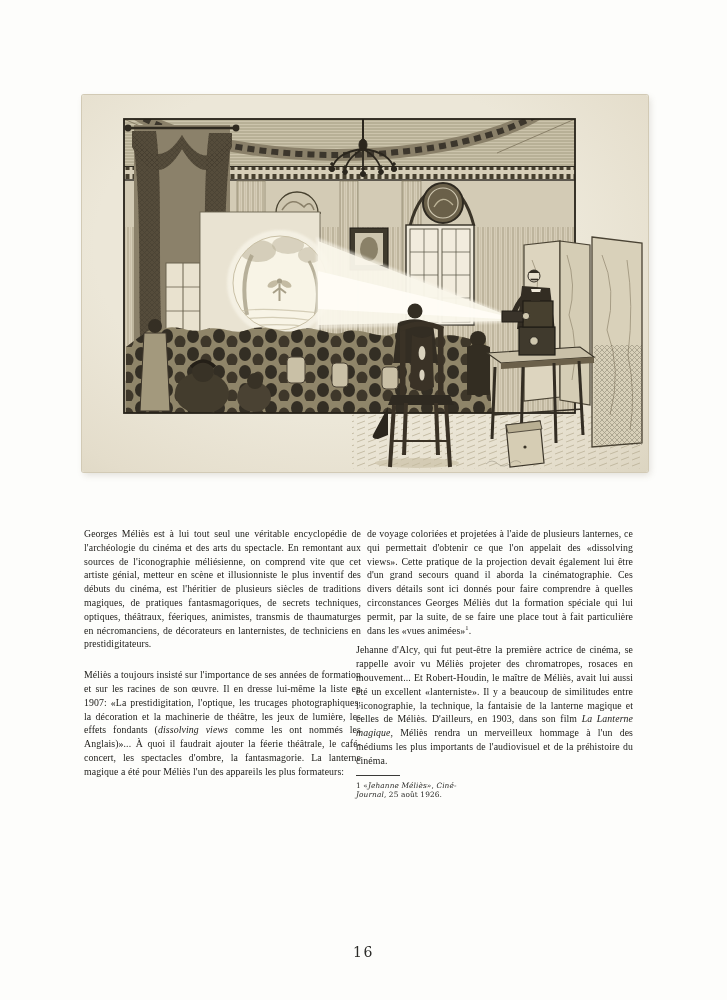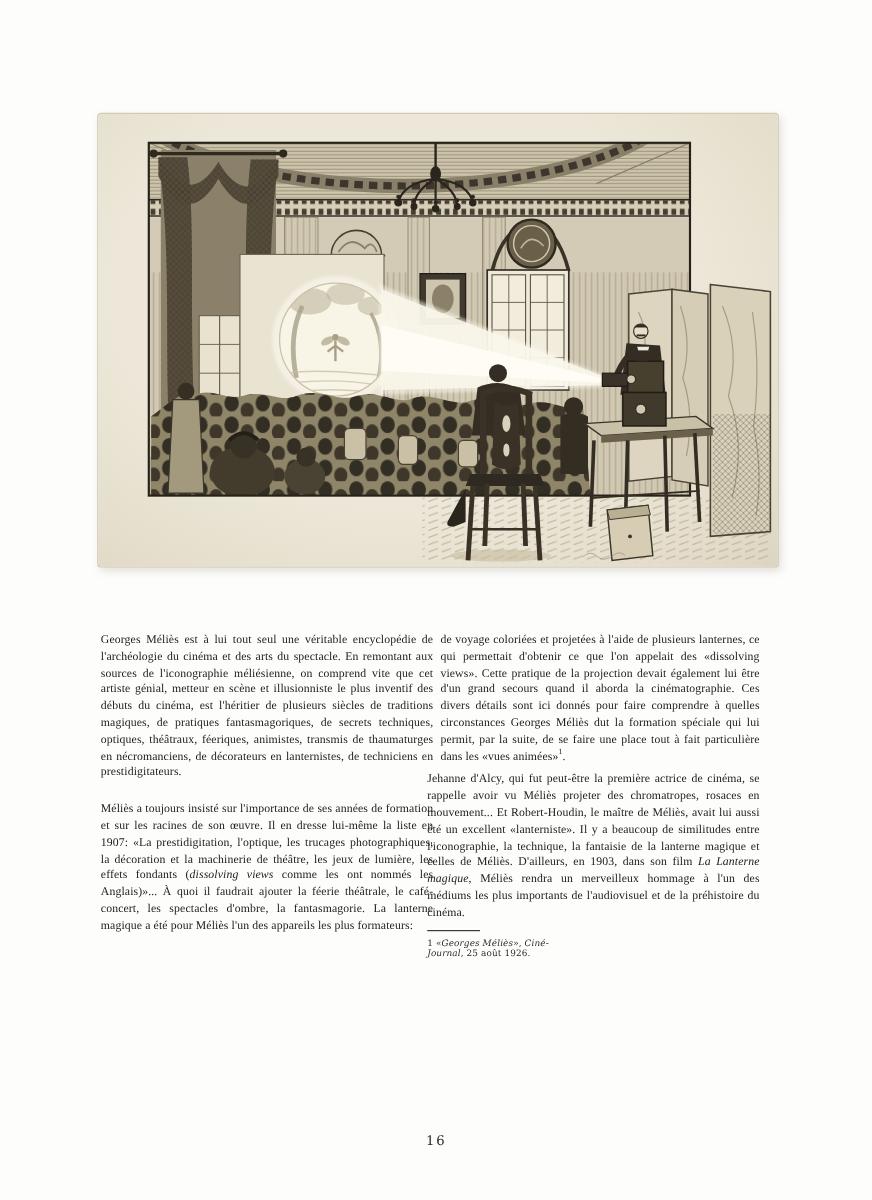--- a/index.html
+++ b/index.html
@@ -25,21 +25,21 @@
   .quote{padding-left:11px;}
   .quote-first{ text-indent:3px; }
   .para-gap{margin-top:6px !important;}
   .it{font-style:italic;}
   sup{font-size:6.5px;line-height:0;}
 
   .footnote-rule{width:44px;border:0;border-top:1px solid #3a3a38;margin:7px 0 5px 0;}
   .footnote{font-size:7.4px;line-height:9.6px;width:118px;text-align:left;color:#2a2a27;}
 
   .folio{position:absolute;left:0;width:727px;top:944px;text-align:center;
-         font-size:11px;letter-spacing:1.5px;color:#2a2a27;}
+         font-size:14px;letter-spacing:1.5px;color:#2a2a27;}
 </style>
 </head>
 <body>
 
 <div class="page">
 
   <div class="plate">
     <svg viewBox="0 0 566 377" xmlns="http://www.w3.org/2000/svg">
       <defs>
         <pattern id="wallStripe" width="5" height="6" patternUnits="userSpaceOnUse">
@@ -316,18 +316,18 @@
 
   <div class="col col-left">
     <p><span>Georges Méliès est à lui tout seul une véritable encyclopédie de l'archéologie du cinéma et des arts du spectacle. En remontant aux sources de l'iconographie méliésienne, on comprend vite que cet artiste génial, metteur en scène et illusionniste le plus inventif des débuts du cinéma, est l'héritier de plusieurs siècles de traditions magiques, de pratiques fantasmagoriques, de secrets techniques, optiques, théâtraux, féeriques, animistes, transmis de thaumaturges en nécromanciens, de décorateurs en lanternistes, de techniciens en prestidigitateurs.</span></p>
     <p><span>Méliès a toujours insisté sur l'importance de ses années de formation et sur les racines de son œuvre. Il en dresse lui-même la liste en 1907: «La prestidigitation, l'optique, les trucages photographiques, la décoration et la machinerie de théâtre, les jeux de lumière, les effets fondants (</span><span class="it">dissolving views</span><span> comme les ont nommés les Anglais)»... À quoi il faudrait ajouter la féerie théâtrale, le café-concert, les spectacles d'ombre, la fantasmagorie. La lanterne magique a été pour Méliès l'un des appareils les plus formateurs:</span></p>
   </div>
 
   <div class="col col-right">
     <p class="quote"><span>de voyage coloriées et projetées à l'aide de plusieurs lanternes, ce qui permettait d'obtenir ce que l'on appelait des «dissolving views». Cette pratique de la projection devait également lui être d'un grand secours quand il aborda la cinématographie. Ces divers détails sont ici donnés pour faire comprendre à quelles circonstances Georges Méliès dut la formation spéciale qui lui permit, par la suite, de se faire une place tout à fait particulière dans les «vues animées»</span><sup>1</sup><span>.</span></p>
     <p class="para-gap"><span>Jehanne d'Alcy, qui fut peut-être la première actrice de cinéma, se rappelle avoir vu Méliès projeter des chromatropes, rosaces en mouvement... Et Robert-Houdin, le maître de Méliès, avait lui aussi été un excellent «lanterniste». Il y a beaucoup de similitudes entre l'iconographie, la technique, la fantaisie de la lanterne magique et celles de Méliès. D'ailleurs, en 1903, dans son film </span><span class="it">La Lanterne magique</span><span>, Méliès rendra un merveilleux hommage à l'un des médiums les plus importants de l'audiovisuel et de la préhistoire du cinéma.</span></p>
     <hr class="footnote-rule">
-    <div class="footnote"><span>1  «</span><span class="it">Georges Méliès</span><span>», </span><span class="it">Ciné-Journal</span><span>, 25 août 1926.</span></div>
+    <div class="footnote"><span>1  «</span><span class="it">Jehanne Méliès</span><span>», </span><span class="it">Ciné-Journal</span><span>, 25 août 1926.</span></div>
   </div>
 
   <div class="folio">16</div>
 
 </div>
 
 </body></html>

